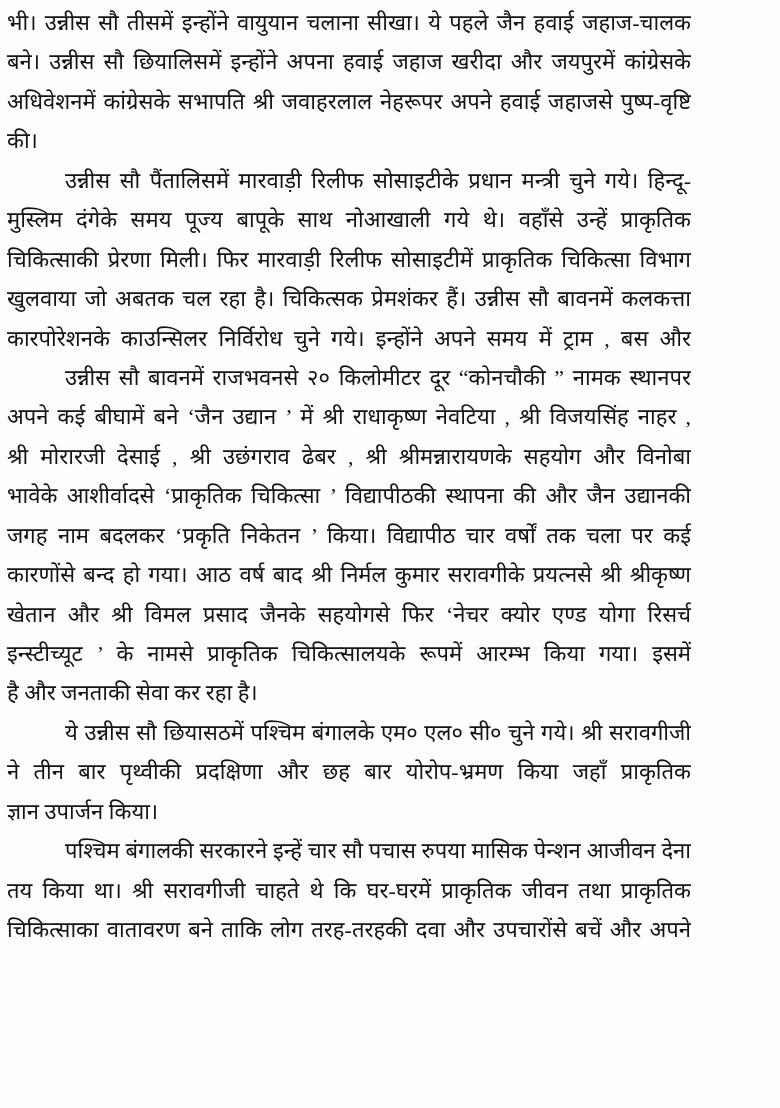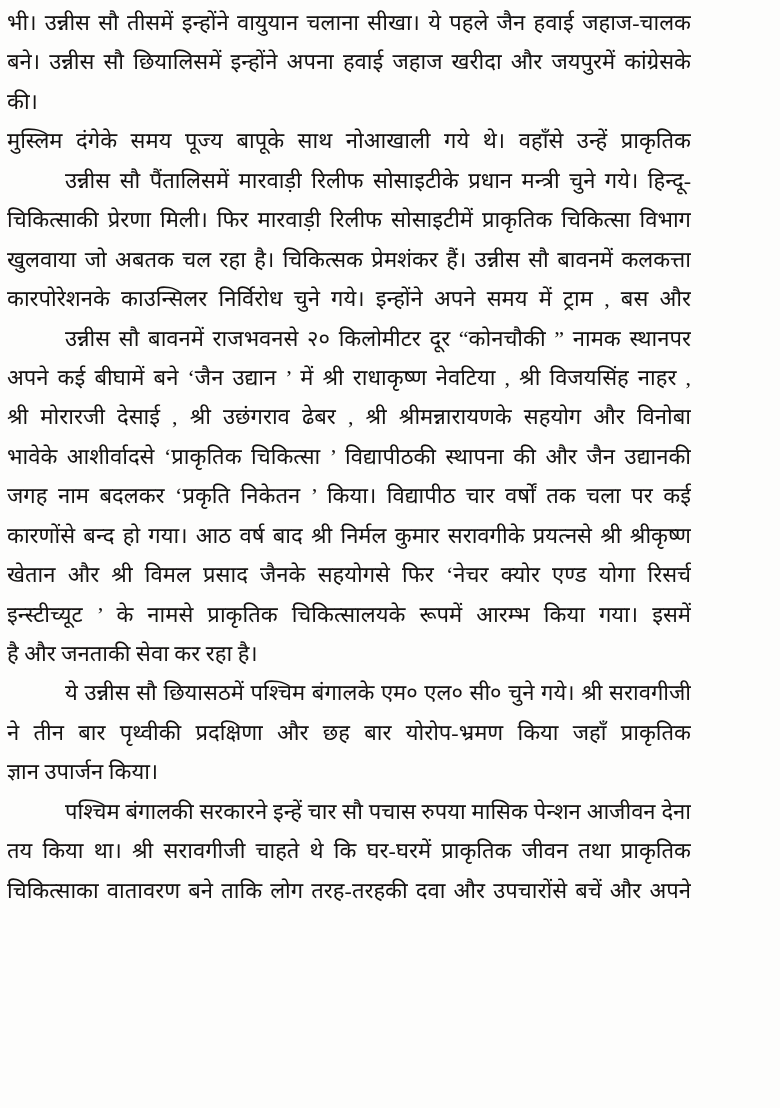--- a/index.html
+++ b/index.html
@@ -31,25 +31,26 @@
   .line.j { text-align-last: justify; }
   .line.indent { padding-left: 58px; }
 </style>
 </head>
 <body>
 
 <div class="page">
     <div class="paragraph">
       <div class="line j">भी। उन्नीस सौ तीसमें इन्होंने वायुयान चलाना सीखा। ये पहले जैन हवाई जहाज-चालक</div>
       <div class="line j">बने। उन्नीस सौ छियालिसमें इन्होंने अपना हवाई जहाज खरीदा और जयपुरमें कांग्रेसके</div>
+      <div class="line j">अधिवेशनमें कांग्रेसके सभापति श्री जवाहरलाल नेहरूपर अपने हवाई जहाजसे पुष्प-वृष्टि</div>
       <div class="line">की।</div>
     </div>
     <div class="paragraph">
+      <div class="line j indent">उन्नीस सौ पैंतालिसमें मारवाड़ी रिलीफ सोसाइटीके प्रधान मन्त्री चुने गये। हिन्दू-</div>
       <div class="line j">मुस्लिम दंगेके समय पूज्य बापूके साथ नोआखाली गये थे। वहाँसे उन्हें प्राकृतिक</div>
-      <div class="line j indent">उन्नीस सौ पैंतालिसमें मारवाड़ी रिलीफ सोसाइटीके प्रधान मन्त्री चुने गये। हिन्दू-</div>
       <div class="line j">चिकित्साकी प्रेरणा मिली। फिर मारवाड़ी रिलीफ सोसाइटीमें प्राकृतिक चिकित्सा विभाग</div>
       <div class="line j">खुलवाया जो अबतक चल रहा है। चिकित्सक प्रेमशंकर हैं। उन्नीस सौ बावनमें कलकत्ता</div>
       <div class="line j">कारपोरेशनके काउन्सिलर निर्विरोध चुने गये। इन्होंने अपने समय में ट्राम , बस और</div>
     </div>
     <div class="paragraph">
       <div class="line j indent">उन्नीस सौ बावनमें राजभवनसे २० किलोमीटर दूर “कोनचौकी ” नामक स्थानपर</div>
       <div class="line j">अपने कई बीघामें बने ‘जैन उद्यान ’ में श्री राधाकृष्ण नेवटिया , श्री विजयसिंह नाहर ,</div>
       <div class="line j">श्री मोरारजी देसाई , श्री उछंगराव ढेबर , श्री श्रीमन्नारायणके सहयोग और विनोबा</div>
       <div class="line j">भावेके आशीर्वादसे ‘प्राकृतिक चिकित्सा ’ विद्यापीठकी स्थापना की और जैन उद्यानकी</div>
       <div class="line j">जगह नाम बदलकर ‘प्रकृति निकेतन ’ किया। विद्यापीठ चार वर्षों तक चला पर कई</div>

